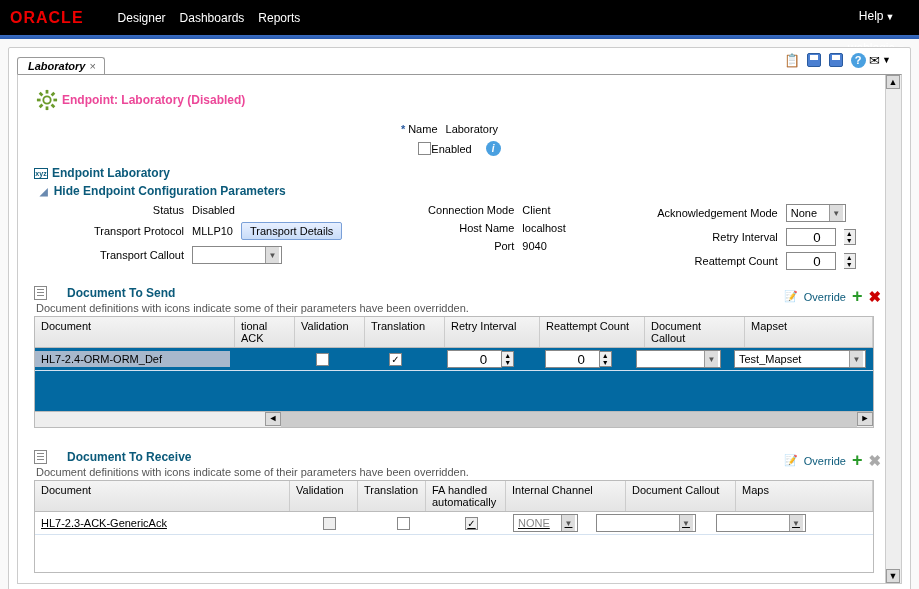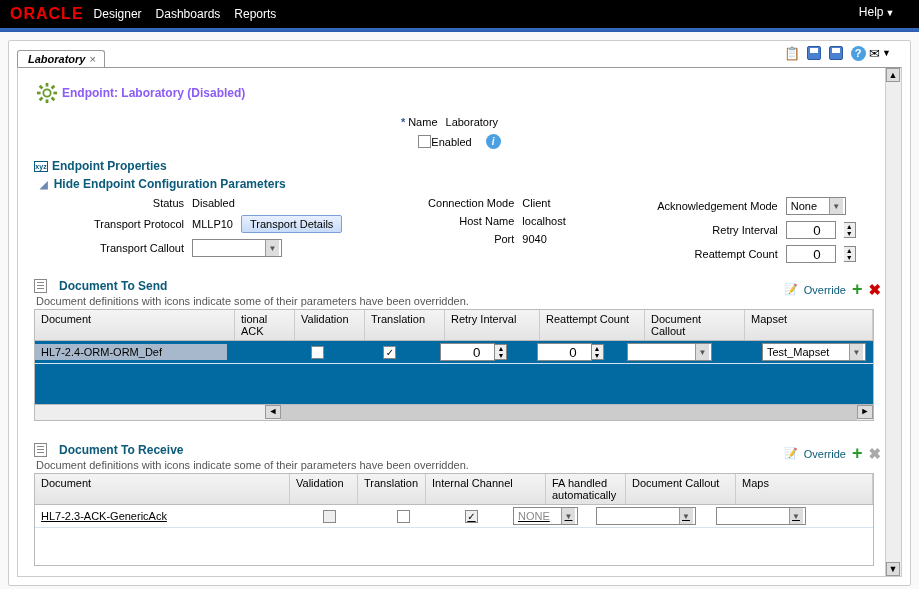--- a/index.html
+++ b/index.html
@@ -1,18 +1,18 @@
 <!DOCTYPE html>
 <html><head>
 <meta charset="utf-8">
 <style>
   * { box-sizing: border-box; margin: 0; padding: 0; }
   body { font-family: Tahoma, Arial, sans-serif; font-size: 11px; background: #fff; width: 919px; }
   
-  .topbar { background: #000; height: 28px; display: flex; align-items: center; padding: 0 10px; color: #fff; }
+  .topbar { background: #000; height: 35px; display: flex; align-items: center; padding: 0 10px; color: #fff; gap: 24px; }
   .oracle-logo { color: #e00; font-weight: bold; font-size: 16px; letter-spacing: 1px; margin-right: 8px; font-family: Arial; }
   .app-title { color: #fff; font-size: 16px; font-weight: normal; margin-right: 4px; }
   .topnav { display: flex; gap: 14px; font-size: 12px; margin-left: 2px; align-items: center;}
   .topnav span { cursor: pointer; }
   .topnav-right { margin-left: auto; display: flex; gap: 18px; font-size: 12px; align-items:center;flex-direction:column;}
   .dropdown-arrow { font-size: 9px; margin-left: 2px; }
   .push-gap { width: 18px; height: 18px; background: #fff; border-radius: 3px; margin-left: 10px;}
   
   .bluebar { height: 4px; background: linear-gradient(#3a6cc0,#2a5bb0); }
   
@@ -30,21 +30,21 @@
   .help-circle { width:15px; height:15px; border-radius:50%; background:#4aa0e0; color:#fff; font-weight:bold; font-size:11px; display:flex; align-items:center; justify-content:center;}
   
   .content { border: 1px solid #ccc; border-top: 1px solid #999; padding: 10px 16px; position: relative; min-height: 500px;}
   .scrollbar-v { position: absolute; right: 0; top: 0; bottom: 0; width: 16px; background: #eee; border-left: 1px solid #ccc;}
   .scroll-arrow { width:14px; height:14px; background:#ddd; border:1px solid #999; font-size:9px; text-align:center; line-height:12px;}
   .scroll-arrow.up { position:absolute; top:0; left:0;}
   .scroll-arrow.down { position:absolute; bottom:0; left:0;}
   
   .gear-icon { display:inline-block; width:22px; height:22px; vertical-align:middle; margin-right:4px;}
   .gear-icon svg { width:22px; height:22px; }
-  .endpoint-title { color: #8b5cf6; font-weight: bold; font-size: 12px; display:flex; align-items:center; margin: 4px 4px 12px 2px;}
+  .endpoint-title { color: #ec4899; font-weight: bold; font-size: 12px; display:flex; align-items:center; margin: 4px 4px 12px 2px;}
   
   .form-row { display: flex; align-items: center; justify-content: center; margin: 6px 0;}
   .req-star { color: #2a5ba0; font-weight:bold; margin-right:3px;}
   .form-label { margin-right: 8px;}
   .form-value { margin-right: 20px;}
   .checkbox { width:13px; height:13px; border:1px solid #888; background:#fff; display:inline-block; vertical-align:middle;}
   .info-icon { width:15px; height:15px; border-radius:50%; background:#4aa0e0; color:#fff; font-weight:bold; font-size:10px; font-style:italic; display:inline-flex; align-items:center; justify-content:center; margin-left:6px;}
   
   .section-header { color: #0b5a7a; font-weight: bold; font-size: 12px; margin: 10px 0 4px 0; display:flex; align-items:center; gap:4px;}
   .sec-icon { display:inline-block; width:14px; height:11px; border:1px solid #0b5a7a; background:#fff; position:relative; font-size:7px; color:#0b5a7a; text-align:center; line-height:9px;}
@@ -52,21 +52,21 @@
   
   .props-grid { display:flex; gap: 42px; padding: 2px 10px 2px 40px;}
   .prop-col { display:flex; flex-direction:column; gap:6px;}
   .prop-row { display:flex; align-items:center; gap:8px;}
   .prop-label { text-align:right; width:110px;}
   .btn { background: linear-gradient(#e8f0ff,#c8dcf8); border:1px solid #7aa0d8; border-radius:2px; padding:2px 8px; font-size:11px; cursor:pointer;}
   .num-input { border:1px solid #888; background:#fff; width:50px; height:18px; text-align:right; padding-right:14px; position:relative;}
   .spinner { display:inline-block; width:12px; height:16px; border:1px solid #888; border-left:none; background:#eee; vertical-align:top; position:relative; font-size:7px; line-height:7px; text-align:center;}
   
   .doc-section { margin-top: 14px; position:relative;}
-  .doc-header { display:flex; align-items:center; gap:12px;}
+  .doc-header { display:flex; align-items:center; gap:20px;}
   .doc-title { color:#0b5a7a; font-weight:bold; font-size:12px;}
   .doc-icon { width:13px; height:14px; border:1px solid #888; background:#fff; position:relative;}
   .doc-icon::before { content:''; position:absolute; top:2px; left:2px; right:2px; height:1px; background:#888; box-shadow: 0 3px 0 #888, 0 6px 0 #888;}
   .doc-hint { color:#555; font-size:11px; margin:2px 0 2px 2px;}
   .doc-actions { position:absolute; right: 4px; top: 0; display:flex; gap:6px; align-items:center;}
   .override-link { color:#0b5a7a; font-size:11px; cursor:pointer;}
   .plus-icon { color:#2a9a2a; font-size:18px; font-weight:bold; cursor:pointer;}
   .x-icon { color:#c00; font-size:15px; font-weight:bold; cursor:pointer;}
   .x-icon.disabled { color:#aaa;}
   
@@ -158,21 +158,21 @@
         <span class="form-value">Laboratory</span>
       </div>
       <div class="form-row">
         <span class="checkbox"></span>
         <span class="form-label" style="">Enabled</span>
         <span class="info-icon">i</span>
       </div>
 
       <div class="section-header">
         <span class="sec-icon">xyz</span>
-        <span>Endpoint Properties</span>
+        <span>Endpoint Laboratory</span>
       </div>
       <div class="section-header" style="margin-top:0; margin-left:6px;">
         <span class="collapse-tri">◢</span>
         <span>Hide Endpoint Configuration Parameters</span>
       </div>
 
       <div class="props-grid">
         <div class="prop-col">
           <div class="prop-row">
               <span class="prop-label">Status</span>
@@ -267,21 +267,21 @@
                   <input class="num-input" style="width: 55px;" value="0">
                   <span class="spinner">▲<br>▼</span>
                 </div>
               <div class="doc-td" style="width:100px;">
                   <span class="select-cell" style="width:85px;">
                     <span></span>
                     <span class="arr">▼</span>
                   </span>
                 </div>
               <div class="doc-td" style="flex:1;">
-                  <span class="select-cell" style="width:104px;margin-left:37px;">
+                  <span class="select-cell" style="width:132px;">
                     <span>Test_Mapset</span>
                     <span class="arr">▼</span>
                   </span>
                 </div>
             </div>
             <div style="height:40px;"></div>
           </div>
           <div class="hscroll">
             <div style="width:230px;"></div>
             <div class="hscroll-arrow">◄</div>
@@ -301,22 +301,22 @@
           <span class="override-link">Override</span>
           <span class="plus-icon">+</span>
           <span class="x-icon disabled">✖</span>
         </div>
         <div class="doc-hint">Document definitions with icons indicate some of their parameters have been overridden.</div>
         <div class="doc-table doc-table2">
           <div class="doc-thead">
             <div class="doc-th" style="width:255px;">Document</div>
             <div class="doc-th" style="width:68px;">Validation</div>
             <div class="doc-th" style="width:68px;">Translation</div>
+            <div class="doc-th" style="width:80px;">FA handled automatically</div>
             <div class="doc-th" style="width:120px;">Internal Channel</div>
-            <div class="doc-th" style="width:80px;">FA handled automatically</div>
             <div class="doc-th" style="width:110px;">Document Callout</div>
             <div class="doc-th" style="flex:1;">Maps</div>
           </div>
           <div class="doc-tbody">
             <div class="doc-row">
               <div class="doc-td" style="width:255px; justify-content:flex-start;">HL7-2.3-ACK-GenericAck</div>
               <div class="doc-td" style="width:80px;">
                   <span class="checkbox disabled"></span>
                 </div>
               <div class="doc-td" style="width:68px;">

